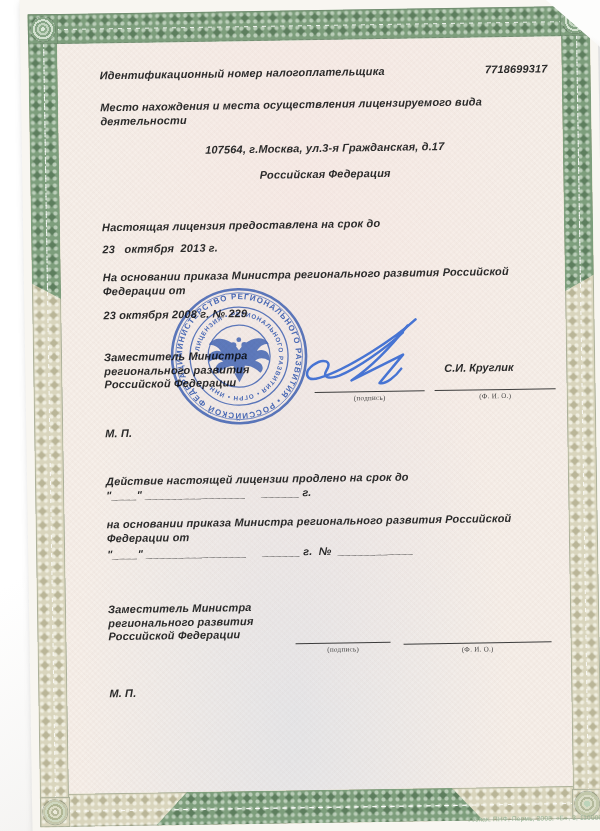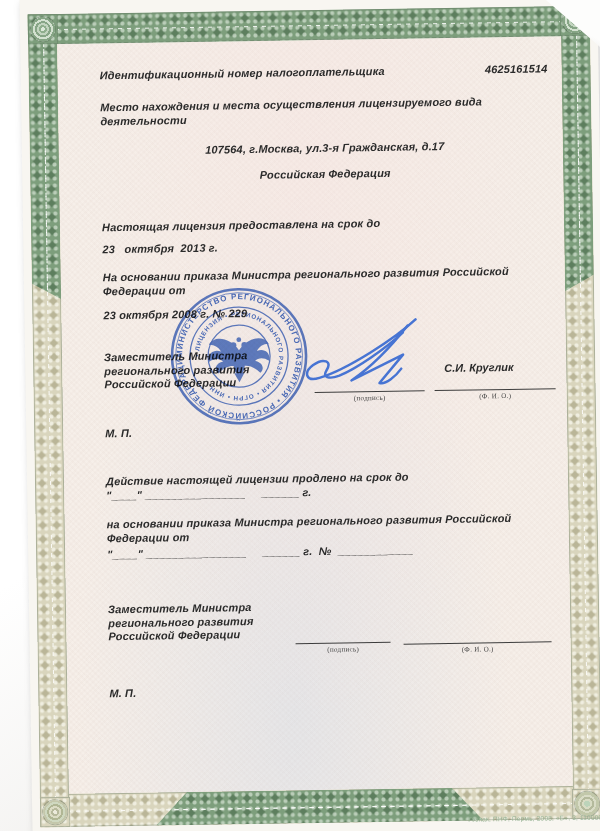--- a/index.html
+++ b/index.html
@@ -96,21 +96,21 @@
     <div class="corner c-bl pat-beige">
         <div class="rosette b"></div>
       </div>
     <div class="corner c-br pat-beige">
         <div class="rosette b2"></div>
       </div>
 
     <div class="content">
       <div class="t" style="top:72px;display:flex;justify-content:space-between;">
         <span style="max-width:360px;">Идентификационный номер налогоплательщика</span>
-        <span>4625161514</span>
+        <span>7718699317</span>
       </div>
       <div class="t" style="top:104px;width:446px;">Место нахождения и места осуществления лицензируемого вида деятельности</div>
       <div class="t center" style="top:148px;">107564, г.Москва, ул.3-я Гражданская, д.17</div>
       <div class="t center" style="top:174px;">Российская Федерация</div>
 
       <div class="t" style="top:224px;">Настоящая лицензия предоставлена на срок до</div>
       <div class="t pre" style="top:246px;">23   октября  2013 г.</div>
 
       <div class="t" style="top:274px;width:446px;">На основании приказа Министра регионального развития Российской Федерации от</div>
       <div class="t" style="top:312px;">23 октября 2008 г. № 229</div>

